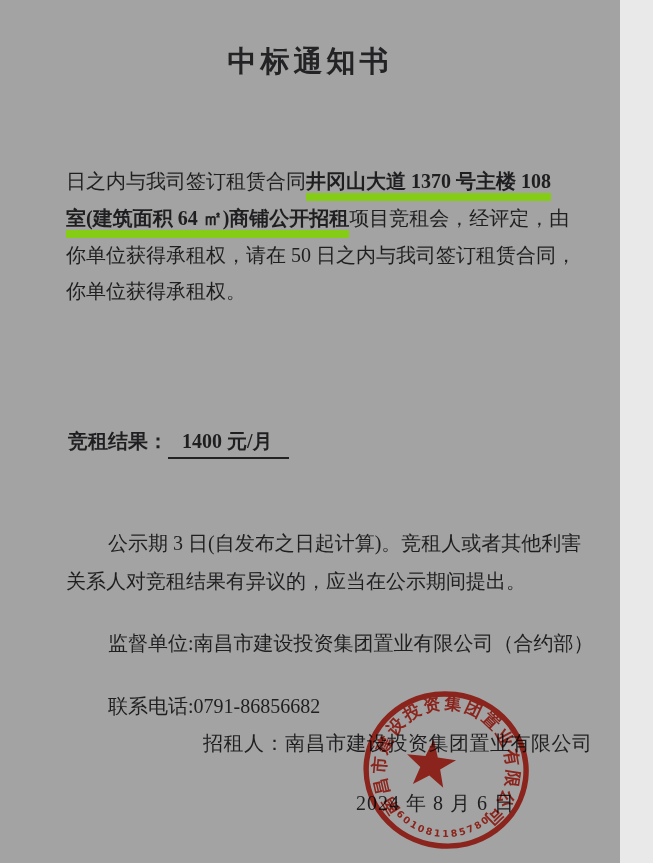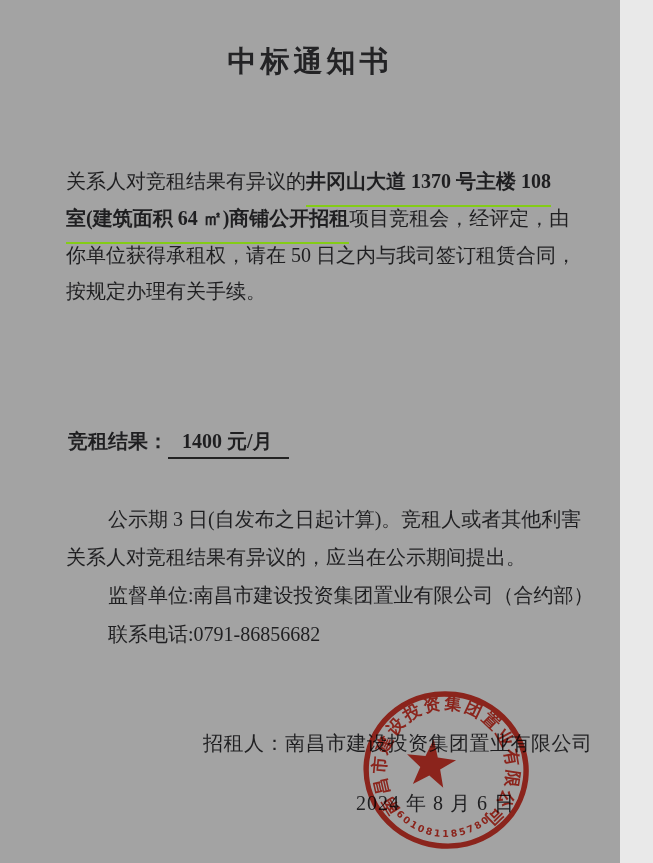--- a/index.html
+++ b/index.html
@@ -30,40 +30,40 @@
   .addressee .colon{margin-left:4px;}
   .para1{
     position:absolute;top:163px;left:66px;width:540px;
     font-size:20px;line-height:36.8px;
     white-space:nowrap;
   }
   .para1 .line{display:block;}
   .para1 .indent{text-indent:41px;}
   .em-seg{
     font-weight:bold;
-    border-bottom:2px solid #84cc16;
-    padding-bottom:13px;
+    border-bottom:8px solid #84cc16;
+    padding-bottom:1px;
   }
   .result-line{
     position:absolute;top:428px;left:68px;
     font-size:20px;font-weight:bold;
     white-space:nowrap;
   }
   .result-line .value{
     border-bottom:2px solid #222;
     padding:0 16px 2px 14px;
     display:inline-block;
   }
   .notice{
     position:absolute;top:500px;left:66px;width:540px;
     font-size:20px;line-height:38.2px;
     white-space:nowrap;
   }
   .notice .line{display:block;}
-  .notice .indent{text-indent:42px;}
+  .notice .indent{text-indent:42px;margin-top:24px;}
   .lessor-line{
     position:absolute;top:730px;left:203px;
     font-size:20px;white-space:nowrap;
     letter-spacing:0.5px;
     z-index:1;
   }
   .date-line{
     position:absolute;top:790px;left:356px;
     font-size:20px;white-space:nowrap;
     letter-spacing:1px;
@@ -80,24 +80,24 @@
 </style>
 </head>
 <body>
 
 <div class="page">
 
   <div class="doc-title">中标通知书</div>
 
 
   <div class="para1">
-    <span class="line"><span>关系人对竞租结果有异议的</span><span class="em-seg">井冈山大道 1370 号主楼 108</span></span>
+    <span class="line"><span>日之内与我司签订租赁合同</span><span class="em-seg">井冈山大道 1370 号主楼 108</span></span>
     <span class="line"><span class="em-seg">室(建筑面积 64 ㎡)商铺公开招租</span><span>项目竞租会，经评定，由</span></span>
     <span class="line">你单位获得承租权，请在 50 日之内与我司签订租赁合同，</span>
-    <span class="line">按规定办理有关手续。</span>
+    <span class="line">你单位获得承租权。</span>
   </div>
 
   <div class="result-line">
     <span>竞租结果：</span><span class="value">1400 元/月</span>
   </div>
 
   <div class="notice">
     <span class="line indent">公示期 3 日(自发布之日起计算)。竞租人或者其他利害</span>
     <span class="line">关系人对竞租结果有异议的，应当在公示期间提出。</span>
     <span class="line indent">监督单位:南昌市建设投资集团置业有限公司（合约部）</span>

